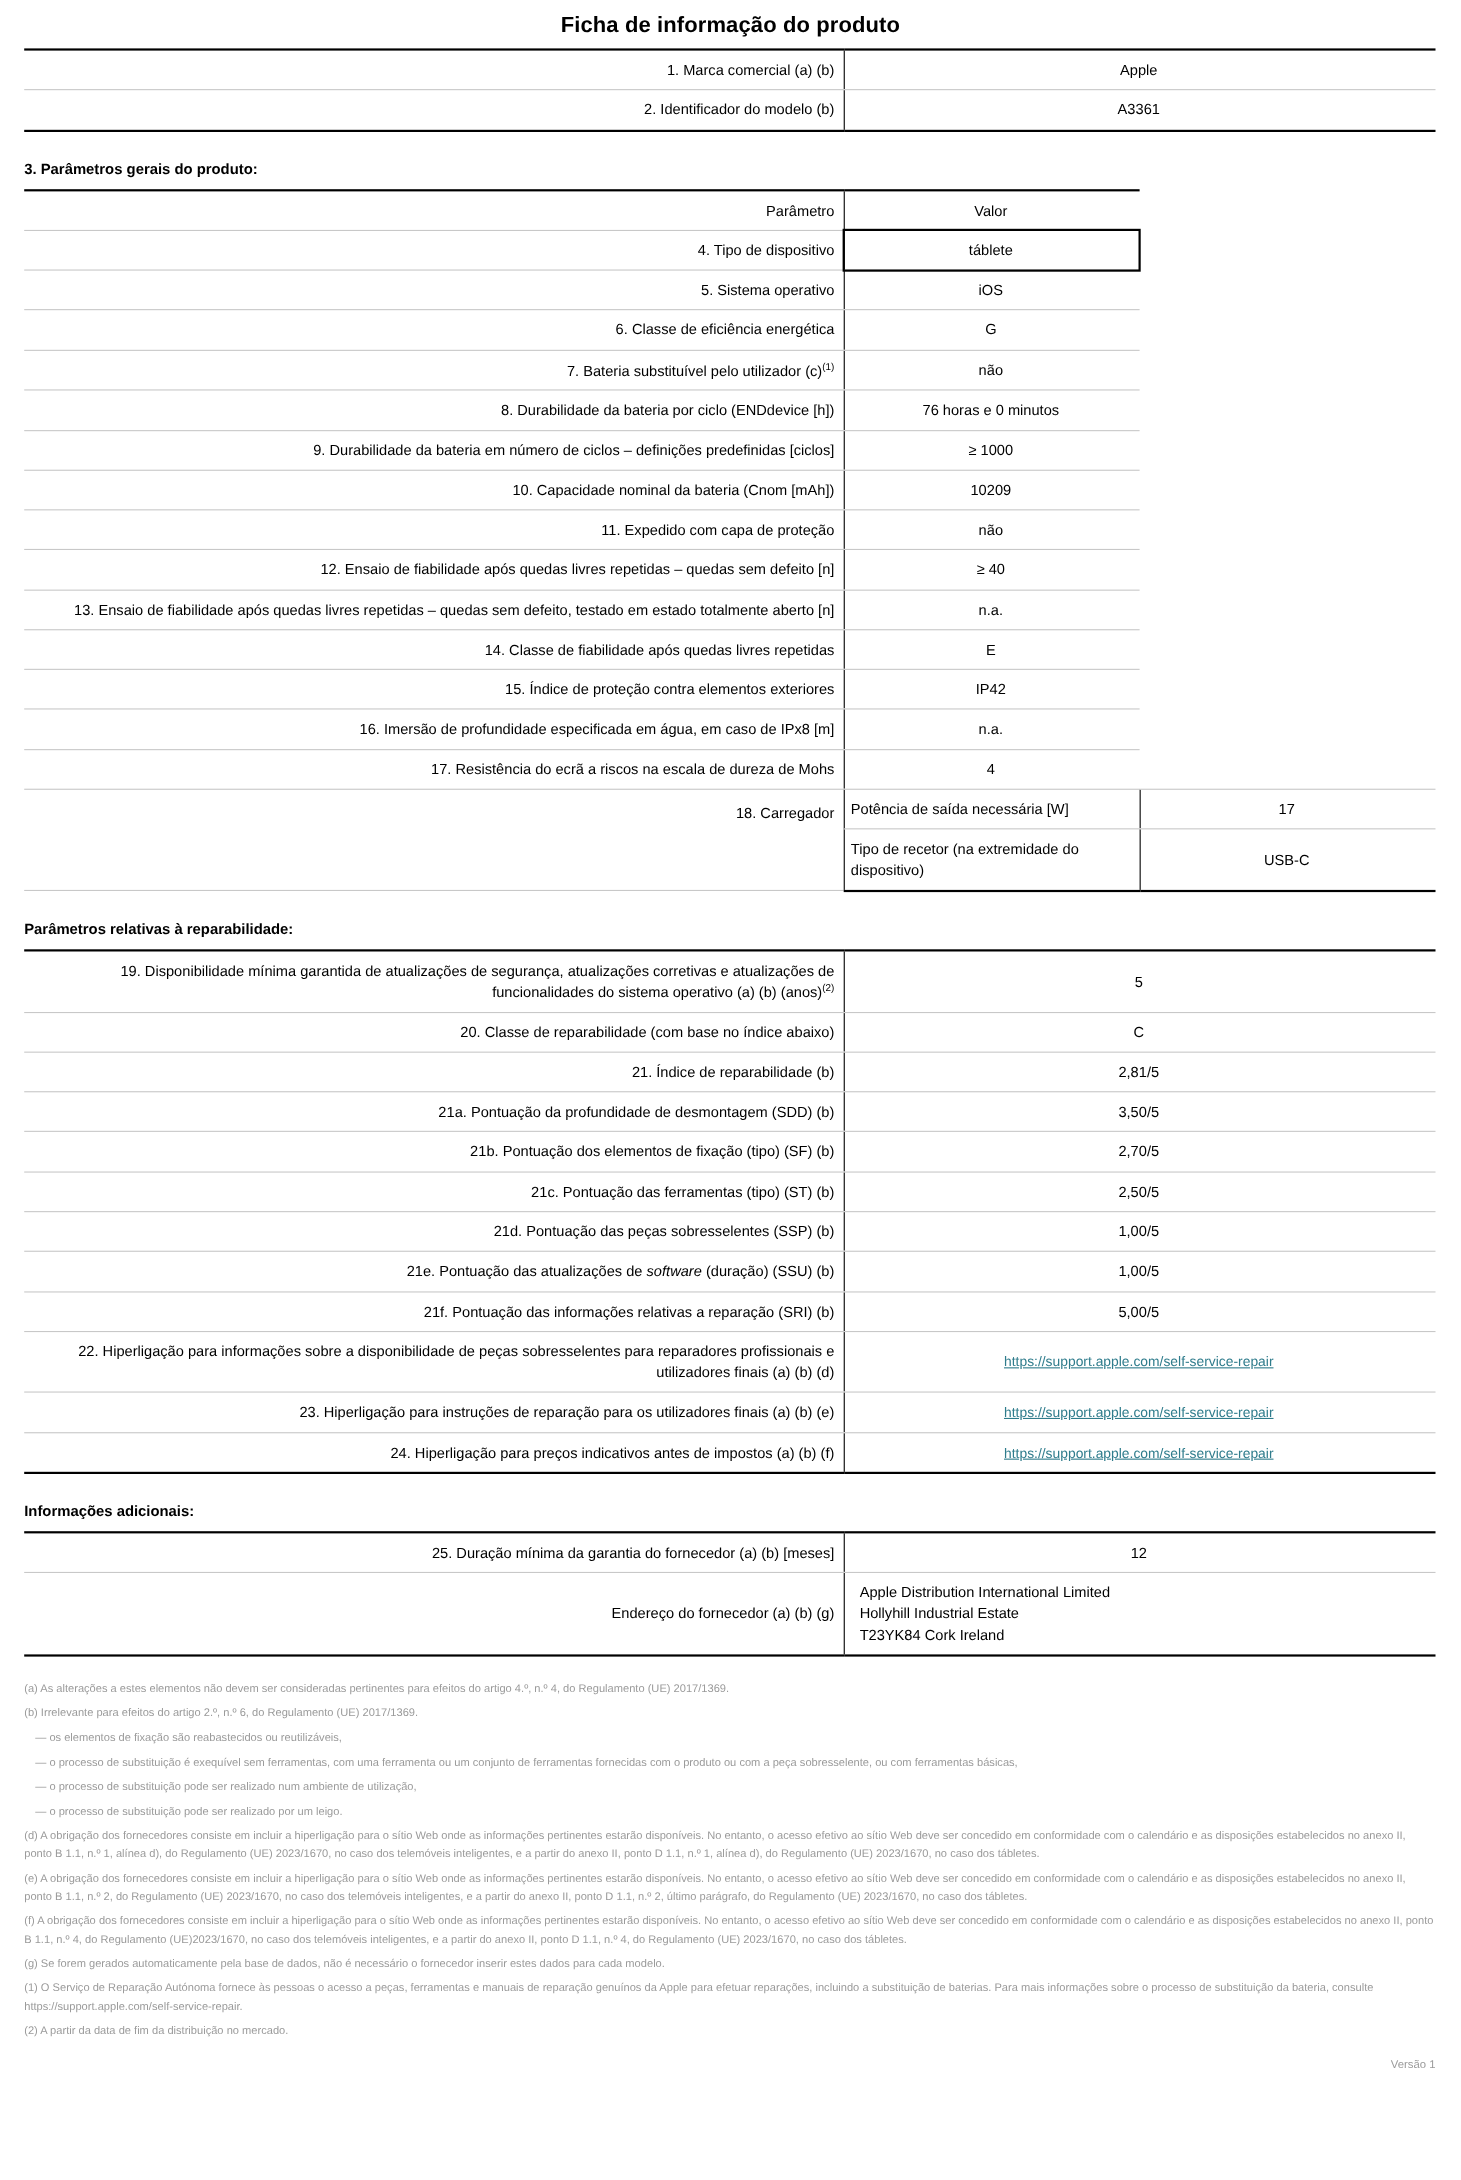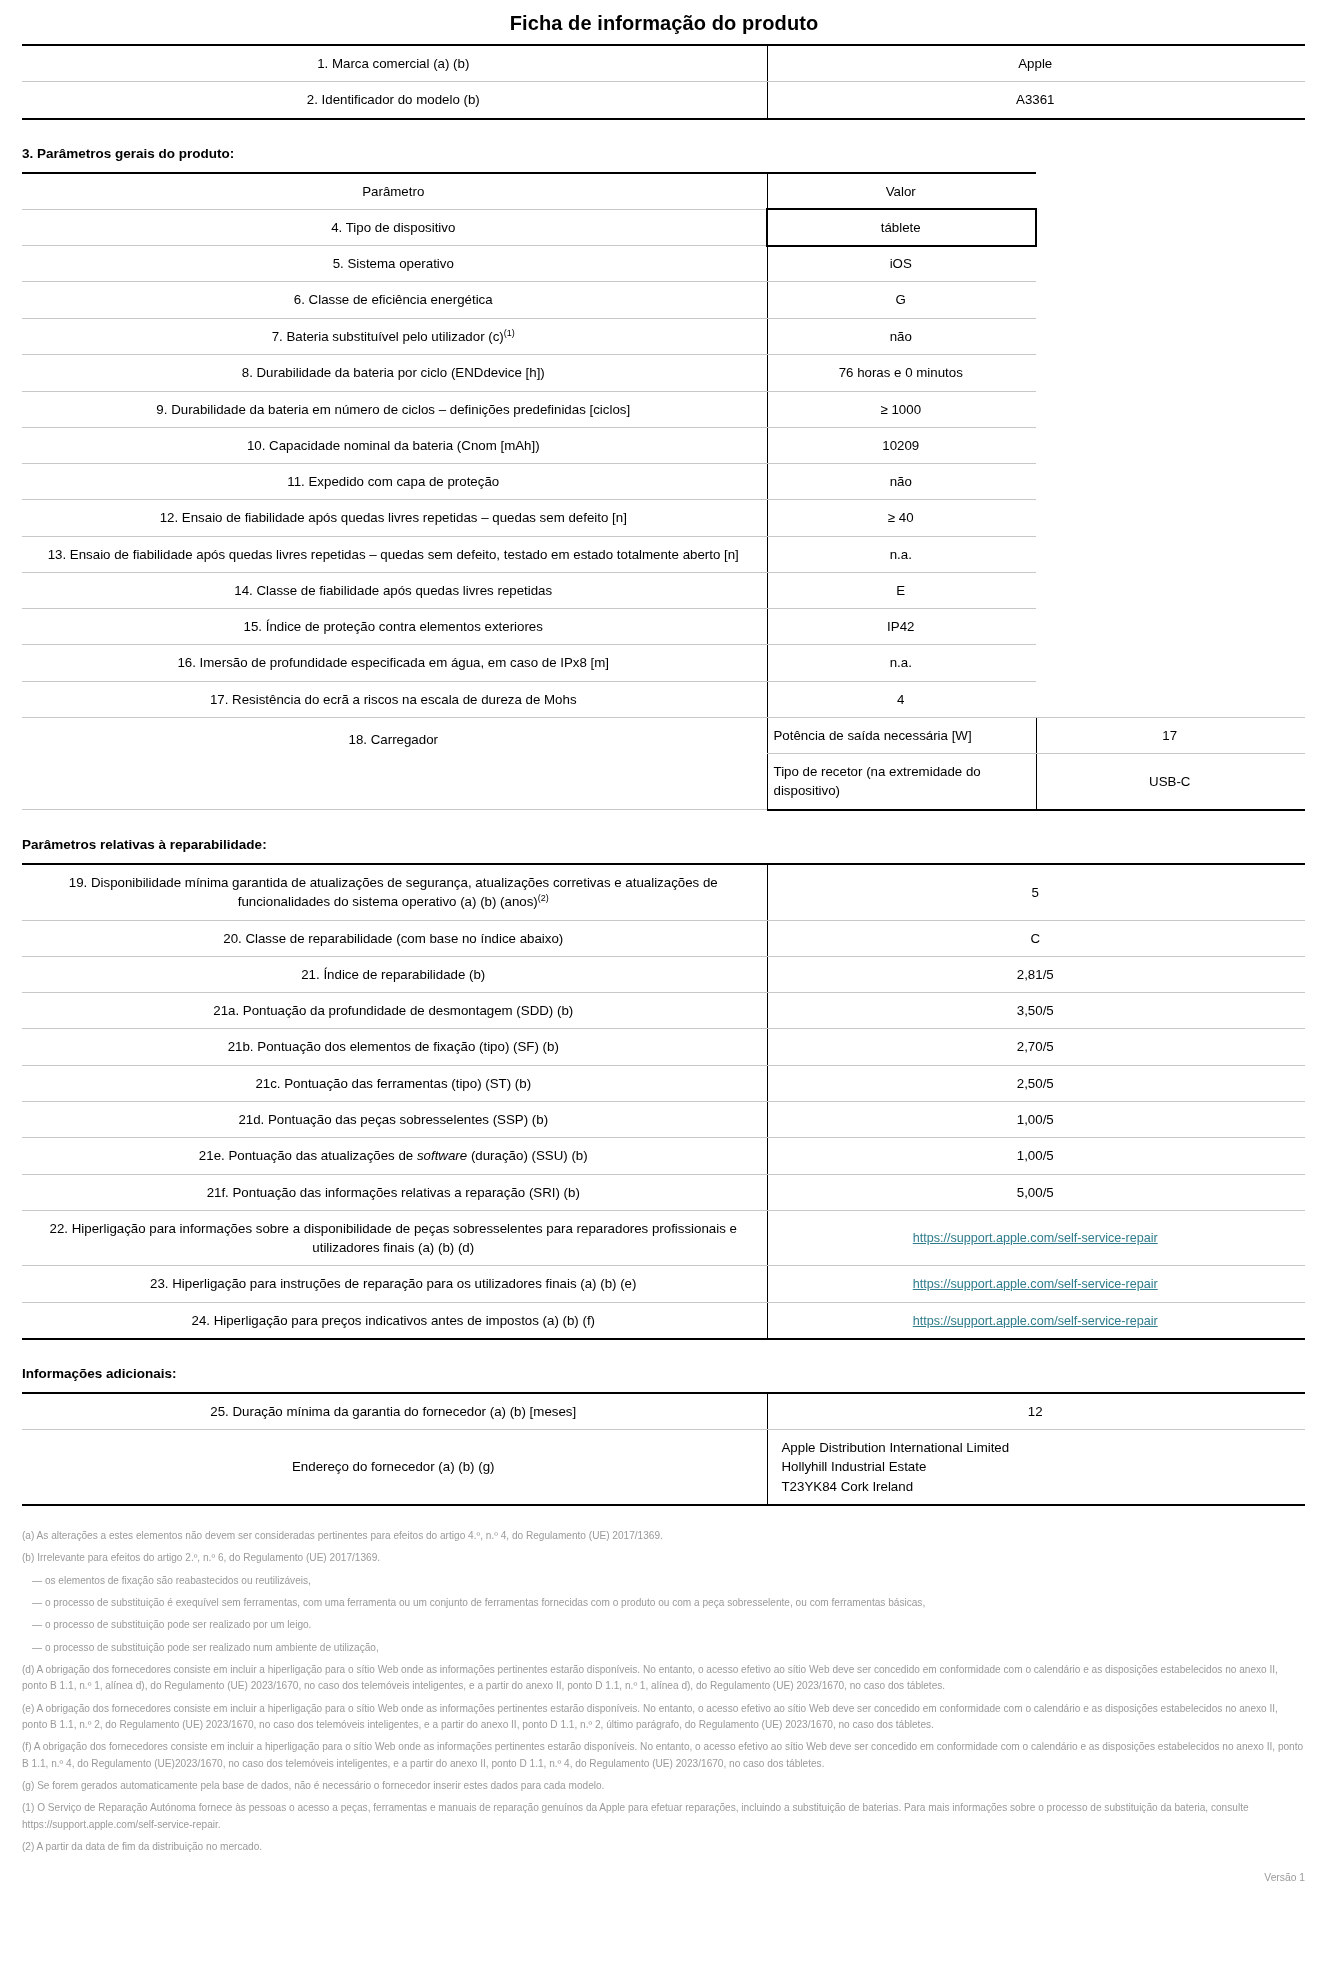--- a/index.html
+++ b/index.html
@@ -32,21 +32,21 @@
     font-size: 13.3px;
     line-height: 1.45;
     padding: 8px 8px 8px 6px;
     vertical-align: middle;
     border-top: 1px solid #c8c8c8;
     border-bottom: 1px solid #c8c8c8;
   }
   table.sheet tr:first-child td { border-top: 2.2px solid #000; }
   table.sheet tr:last-child  td { border-bottom: 2.2px solid #000; }
 
-  td.label { text-align: center; }
+  td.label { text-align: right; }
   td.value { text-align: center; border-left: 1.4px solid #000; }
   td.sub   { text-align: left; border-left: 1.4px solid #000; padding-left: 14px; }
 
   .cell-highlight {
     outline: 2px solid #000;
     outline-offset: -1px;
     position: relative;
   }
 
   .section-head {
@@ -254,22 +254,22 @@
         </td>
       </tr>
     </tbody>
   </table>
 
   <div class="notes">
     <p>(a) As alterações a estes elementos não devem ser consideradas pertinentes para efeitos do artigo 4.º, n.º 4, do Regulamento (UE) 2017/1369.</p>
     <p>(b) Irrelevante para efeitos do artigo 2.º, n.º 6, do Regulamento (UE) 2017/1369.</p>
     <p class="dash">— os elementos de fixação são reabastecidos ou reutilizáveis,</p>
     <p class="dash">— o processo de substituição é exequível sem ferramentas, com uma ferramenta ou um conjunto de ferramentas fornecidas com o produto ou com a peça sobresselente, ou com ferramentas básicas,</p>
+    <p class="dash">— o processo de substituição pode ser realizado num ambiente de utilização,</p>
     <p class="dash">— o processo de substituição pode ser realizado por um leigo.</p>
-    <p class="dash">— o processo de substituição pode ser realizado num ambiente de utilização,</p>
     <p>(d) A obrigação dos fornecedores consiste em incluir a hiperligação para o sítio Web onde as informações pertinentes estarão disponíveis. No entanto, o acesso efetivo ao sítio Web deve ser concedido em conformidade com o calendário e as disposições estabelecidos no anexo II, ponto B 1.1, n.º 1, alínea d), do Regulamento (UE) 2023/1670, no caso dos telemóveis inteligentes, e a partir do anexo II, ponto D 1.1, n.º 1, alínea d), do Regulamento (UE) 2023/1670, no caso dos tábletes.</p>
     <p>(e) A obrigação dos fornecedores consiste em incluir a hiperligação para o sítio Web onde as informações pertinentes estarão disponíveis. No entanto, o acesso efetivo ao sítio Web deve ser concedido em conformidade com o calendário e as disposições estabelecidos no anexo II, ponto B 1.1, n.º 2, do Regulamento (UE) 2023/1670, no caso dos telemóveis inteligentes, e a partir do anexo II, ponto D 1.1, n.º 2, último parágrafo, do Regulamento (UE) 2023/1670, no caso dos tábletes.</p>
     <p>(f) A obrigação dos fornecedores consiste em incluir a hiperligação para o sítio Web onde as informações pertinentes estarão disponíveis. No entanto, o acesso efetivo ao sítio Web deve ser concedido em conformidade com o calendário e as disposições estabelecidos no anexo II, ponto B 1.1, n.º 4, do Regulamento (UE)2023/1670, no caso dos telemóveis inteligentes, e a partir do anexo II, ponto D 1.1, n.º 4, do Regulamento (UE) 2023/1670, no caso dos tábletes.</p>
     <p>(g) Se forem gerados automaticamente pela base de dados, não é necessário o fornecedor inserir estes dados para cada modelo.</p>
     <p>(1) O Serviço de Reparação Autónoma fornece às pessoas o acesso a peças, ferramentas e manuais de reparação genuínos da Apple para efetuar reparações, incluindo a substituição de baterias. Para mais informações sobre o processo de substituição da bateria, consulte https://support.apple.com/self-service-repair.</p>
     <p>(2) A partir da data de fim da distribuição no mercado.</p>
   </div>
 
   <div class="version">Versão 1</div>
 

